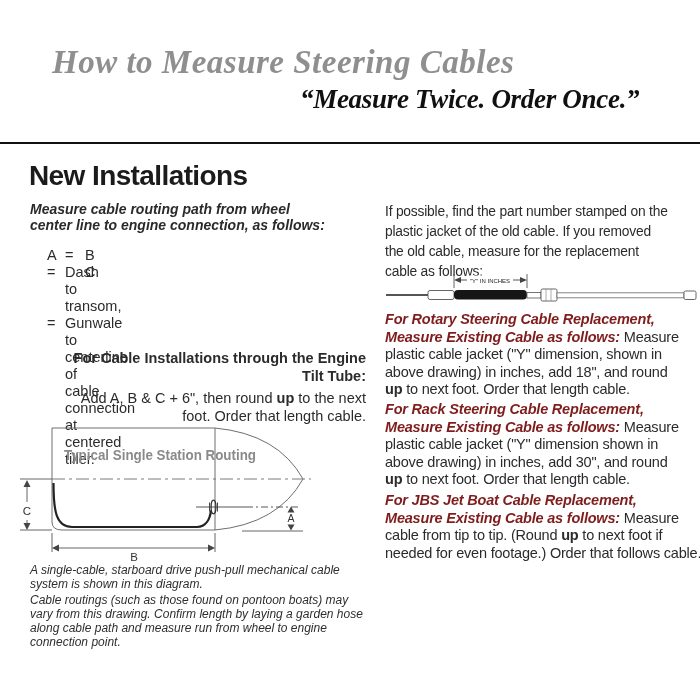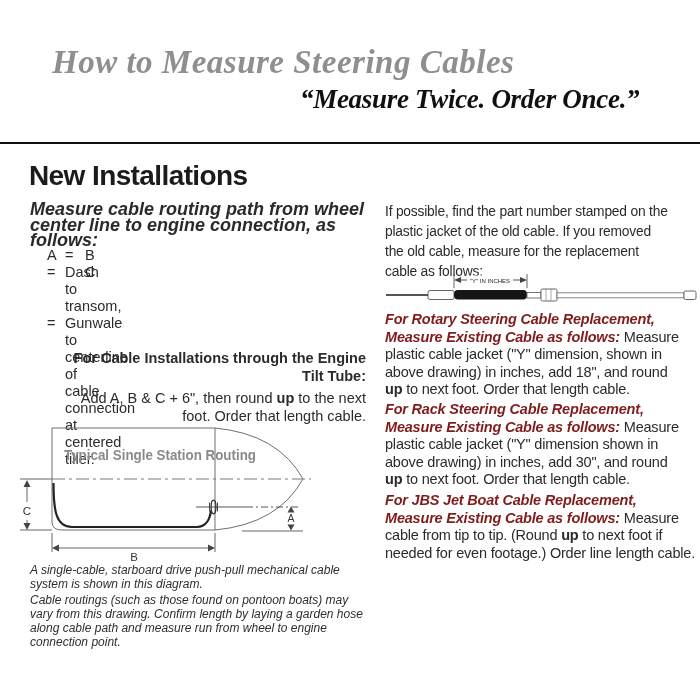--- a/index.html
+++ b/index.html
@@ -10,21 +10,21 @@
 
   .title{left:52px;top:44px;font-family:"Liberation Serif",serif;font-style:italic;
          font-weight:700;font-size:33px;color:#8f8f8f;letter-spacing:.5px;}
   .tagline{left:300px;top:84px;font-family:"Liberation Serif",serif;font-style:italic;
          font-weight:700;font-size:27px;color:#101010;letter-spacing:-.3px;}
   .rule{left:0;top:142px;width:700px;height:2px;background:#101010;}
 
   .h-left{left:29px;top:160px;font-size:28px;font-weight:700;color:#1b1b1b;letter-spacing:-.6px;}
   .h-right{left:384px;top:162px;font-size:26px;font-weight:700;color:#1b1b1b;letter-spacing:-1px;}
 
-  .intro-l{left:30px;top:202px;width:340px;font-size:18px;line-height:15.5px;
+  .intro-l{left:30px;top:202px;width:340px;font-size:14px;line-height:15.5px;
            font-weight:700;font-style:italic;color:#2a2a2a;}
   .mlist{left:47px;top:247px;width:300px;font-size:14.5px;line-height:17px;color:#2b2b2b;
          display:grid;grid-template-columns:18px 20px auto;}
   .mlist span{display:block;}
   .tilt{left:30px;top:345px;width:340px;font-size:14.5px;line-height:18px;color:#2b2b2b;}
   .tilt p{margin:4px;text-align:right;}
   .tilt .th{font-weight:700;}
   .cap{left:30px;top:563px;width:345px;font-size:12px;line-height:14px;
        font-style:italic;color:#2e2e2e;}
   .cap2{top:593px;}
@@ -90,21 +90,21 @@
 
   <p class="abs sec sec2 pre"><i class="lead">For Rack Steering Cable Replacement,
 Measure Existing Cable as follows:</i><span> Measure
 plastic cable jacket ("Y" dimension shown in
 above drawing) in inches, add 30", and round
 </span><b>up</b><span> to next foot. Order that length cable.</span></p>
 
   <p class="abs sec sec3 pre"><i class="lead">For JBS Jet Boat Cable Replacement,
 Measure Existing Cable as follows:</i><span> Measure
 cable from tip to tip. (Round </span><b>up</b><span> to next foot if
-needed for even footage.) Order line length cable.</span></p>
+needed for even footage.) Order that follows cable.</span></p>
 
   <svg class="abs" style="left:0;top:0;" width="700" height="700" viewBox="0 0 700 700">
 
     <g fill="none" stroke="#6e6e6e" stroke-width="1">
       <g>
         <path d="M215,428 H52 V522 Q52,530 62,530 H215"></path>
         <path d="M215,428 V530"></path>
         <path d="M215,428 Q278,434 303,479"></path>
         <path d="M215,530 Q278,524 303,479"></path>
       </g>

